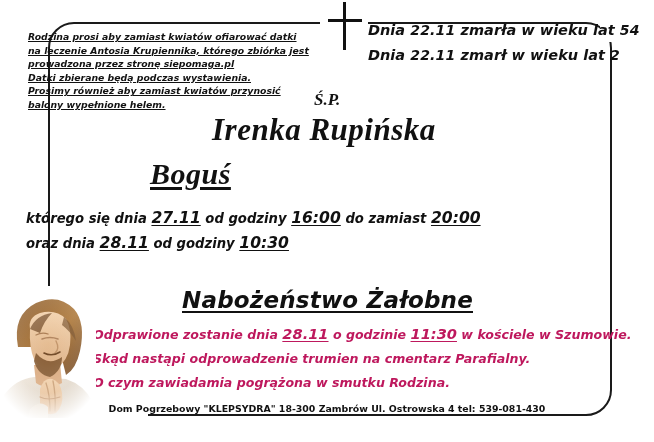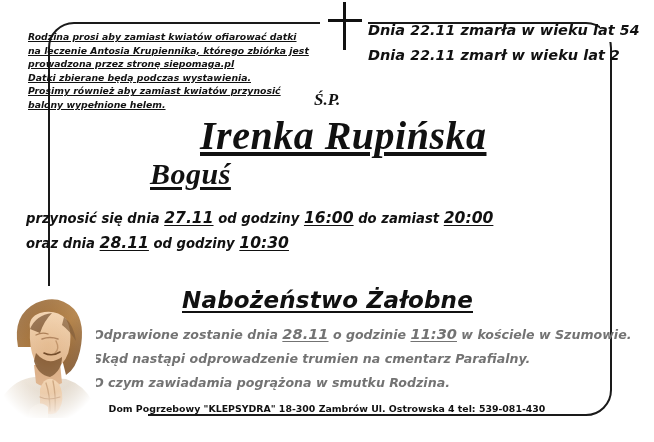--- a/index.html
+++ b/index.html
@@ -113,29 +113,28 @@
     font-family: "Liberation Serif", serif;
     font-style: italic;
     font-weight: bold;
     font-size: 17px;
     color: #111111;
   }
 
   
   .name-main {
     position: absolute;
-    left: 200px;
+    left: 212px;
     top: 112px;
     font-family: "Liberation Serif", serif;
     font-style: italic;
     font-weight: bold;
-    font-size: 40px;
+    font-size: 31px;
     letter-spacing: 0.5px;
     color: #111111;
-    text-decoration: underline;
     text-underline-offset: 3px;
     white-space: nowrap;
   }
   .name-second {
     position: absolute;
     left: 150px;
     top: 157px;
     font-family: "Liberation Serif", serif;
     font-style: italic;
     font-weight: bold;
@@ -190,21 +189,21 @@
   
   .service-body {
     position: absolute;
     left: 93px;
     top: 322px;
     font-family: "DejaVu Sans", sans-serif;
     font-style: italic;
     font-weight: bold;
     font-size: 12.6px;
     line-height: 24px;
-    color: #737373;
+    color: #be185d;
     white-space: nowrap;
   }
   .service-body .big {
     font-size: 14.6px;
     text-decoration: underline;
     text-underline-offset: 2px;
   }
 
   
   .footer {
@@ -270,21 +269,21 @@
       <span class="big">2</span>
     </div>
   </div>
 
   <div class="sp">Ś.P.</div>
   <div class="name-main">Irenka Rupińska</div>
   <div class="name-second">Boguś</div>
 
   <div class="viewing">
     <div>
-      <span>przynosić się dnia</span>
+      <span>którego się dnia</span>
       <span class="big">27.11</span>
       <span>od godziny</span>
       <span class="big">16:00</span>
       <span>do zamiast</span>
       <span class="big">20:00</span>
     </div>
     <div>
       <span>oraz dnia</span>
       <span class="big">28.11</span>
       <span>od godziny</span>

